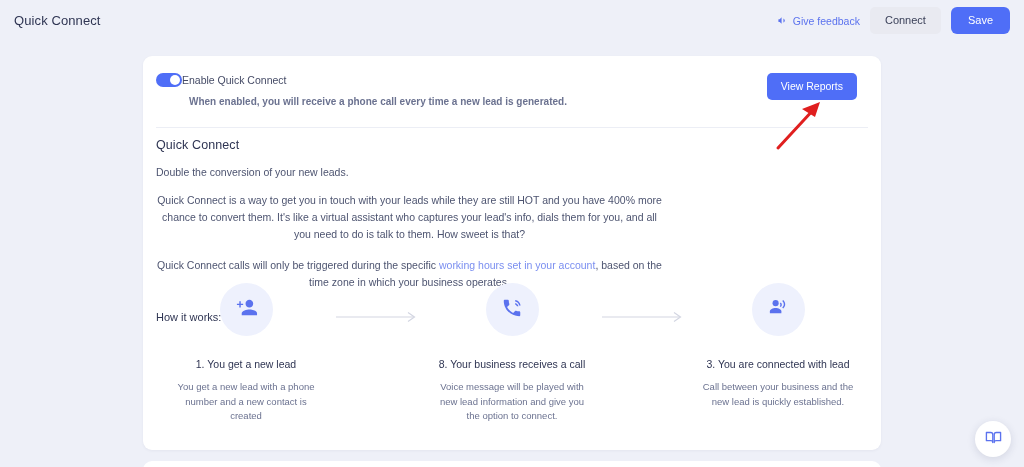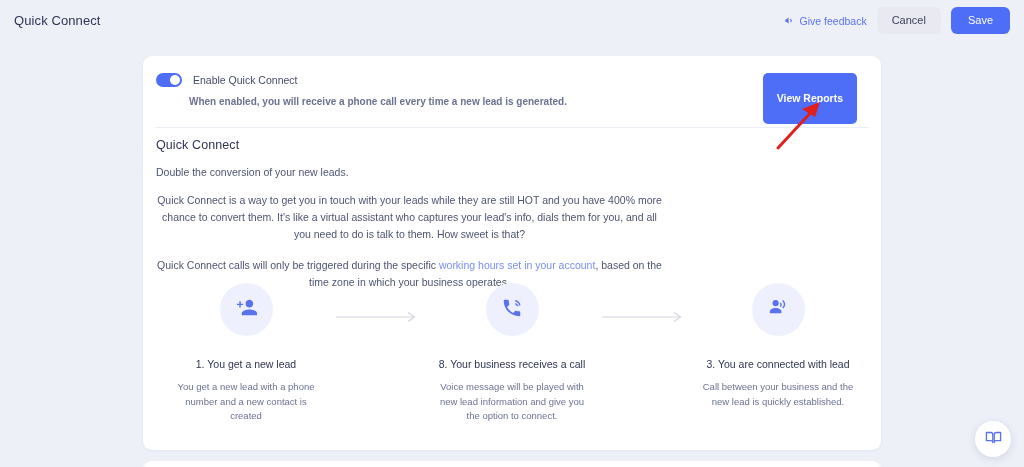--- a/index.html
+++ b/index.html
@@ -98,21 +98,20 @@
   .enable-row {
     position: absolute;
     left: 0; top: 0;
     width: 738px;
     padding: 17px 26px 0 13px;
   }
 
   .enable-head {
     display: flex;
     align-items: center;
-    gap: 11px;
   }
 
   .toggle {
     width: 26px;
     height: 14px;
     border-radius: 8px;
     background: #4f6ef7;
     position: relative;
     flex: 0 0 auto;
     cursor: pointer;
@@ -139,25 +138,24 @@
 
   .view-reports {
     position: absolute;
     right: 24px;
     top: 17px;
     background: #4f6ef7;
     color: #fff;
     border: none;
     border-radius: 5px;
     font-size: 10.5px;
-    padding: 20px 14px;
+    padding: 8px 14px;
     font-family: "Liberation Sans", sans-serif;
     cursor: pointer;
     line-height: 1;
-    font-weight: bold;
   }
 
   .divider {
     position: absolute;
     left: 13px;
     top: 71px;
     width: 712px;
     height: 1px;
     background: #eceef5;
   }
@@ -283,21 +281,21 @@
     <div class="feedback-link">
       <span>
         <svg width="11" height="11" viewBox="0 0 24 24" fill="#5b72ee">
           <path d="M3 10v4a1 1 0 0 0 1 1h2l4 4V5L6 9H4a1 1 0 0 0-1 1z"></path>
           <path d="M14 7.5v9c1.8-1 3-2.9 3-4.5s-1.2-3.5-3-4.5z"></path>
         </svg>
       </span>
       <span>Give feedback</span>
     </div>
 
-    <button class="btn btn-cancel">Cancel</button>
+    <button class="btn btn-cancel">Connect</button>
     <button class="btn btn-save">Save</button>
   </div>
 </div>
 
 <div class="card">
 
   <div class="enable-row">
     <div class="enable-head">
       <div class="toggle">
         <div class="knob"></div>
@@ -311,20 +309,21 @@
 
   <div class="divider"></div>
 
   <div class="card-body">
     <div class="section-title">Quick Connect</div>
     <div class="lede">Double the conversion of your new leads.</div>
     <div class="para">Quick Connect is a way to get you in touch with your leads while they are still HOT and you have 400% more chance to convert them. It's like a virtual assistant who captures your lead's info, dials them for you, and all you need to do is talk to them. How sweet is that?</div>
     <div class="para">
       <span>Quick Connect calls will only be triggered during the specific </span><a href="#">working hours set in your account</a><span>, based on the time zone in which your business operates.</span>
     </div>
+    <div class="howworks">How it works:</div>
   </div>
 
   <div class="steps">
 
     <div class="step">
       <div class="circle">
         <span>
           <svg width="23" height="23" viewBox="0 0 24 24" fill="#5b72ee">
             <path d="M15 12c2.2 0 4-1.8 4-4s-1.8-4-4-4-4 1.8-4 4 1.8 4 4 4zm0 2c-2.7 0-8 1.3-8 4v2h16v-2c0-2.7-5.3-4-8-4z"></path>
             <path d="M6 8V5.5H4.5V8H2v1.5h2.5V12H6V9.5h2.5V8H6z"></path>

